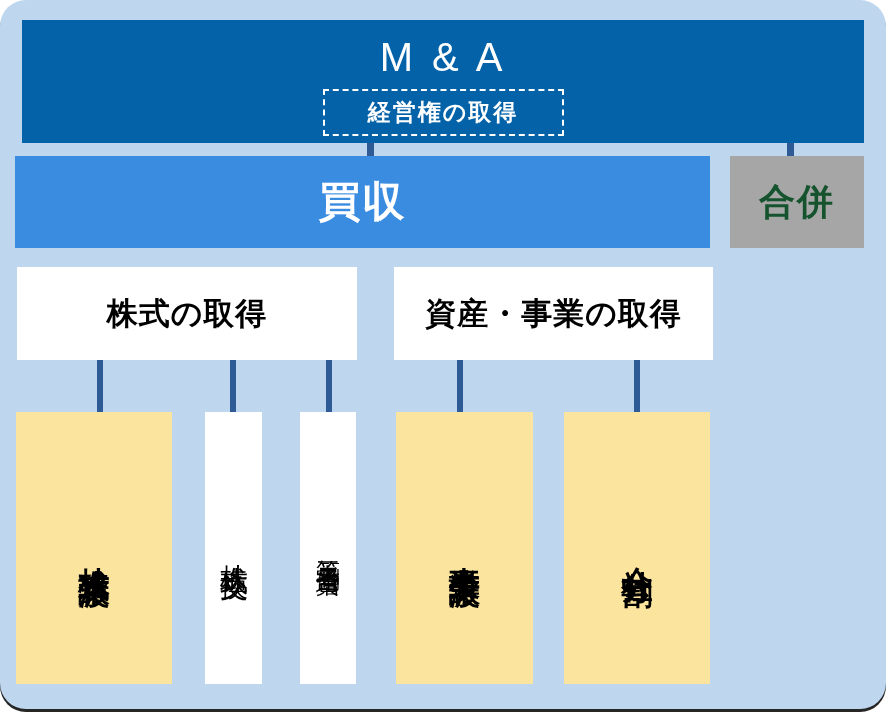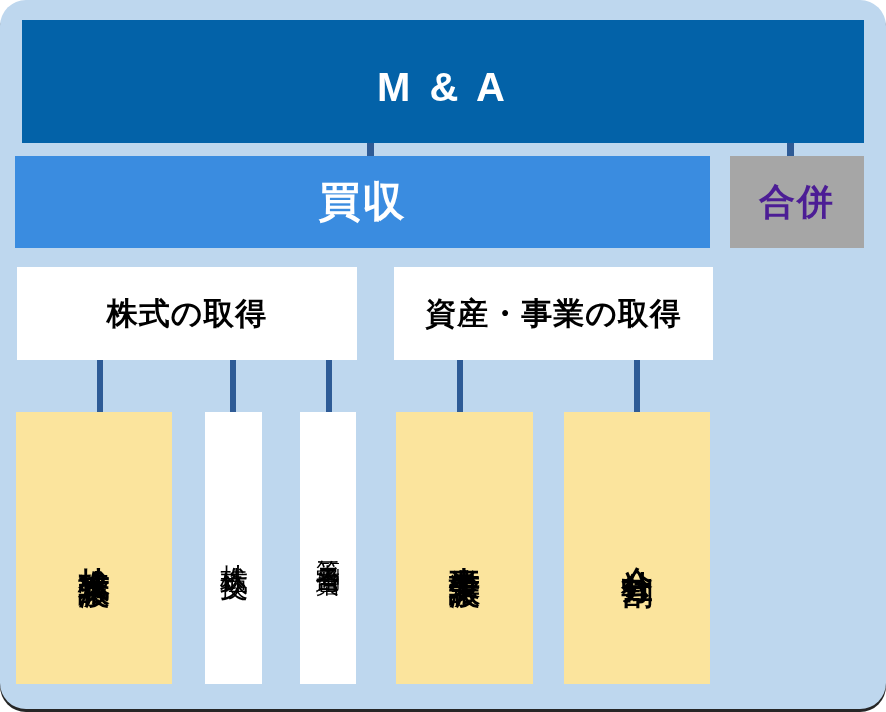--- a/index.html
+++ b/index.html
@@ -7,40 +7,40 @@
   .stage{position:relative;width:886px;height:712px;background:#ffffff;overflow:hidden;}
   .canvas{
     position:absolute;left:0;top:0;width:886px;height:709px;
     background:#bed7ee;border-radius:26px;
     box-shadow:0 3px 0 0 #262626;
   }
   .box{position:absolute;display:flex;align-items:center;justify-content:center;box-sizing:border-box;}
 
   
   .root-bar{left:22px;top:20px;width:842px;height:123px;background:#0362a8;flex-direction:column;}
-  .root-title{color:#ffffff;font-weight:700;font-size:40px;letter-spacing:4px;line-height:1;margin-top:10px;}
+  .root-title{color:#ffffff;font-weight:400;font-size:40px;letter-spacing:4px;line-height:1;margin-top:10px;}
   .root-sub{
     margin-top:12px;border:2px dashed #ffffff;
     width:241px;height:47px;display:flex;align-items:center;justify-content:center;
     color:#ffffff;font-weight:700;font-size:23px;letter-spacing:2px;box-sizing:border-box;
   }
 
   
   .conn{position:absolute;background:#2e5b96;}
   .conn-1{left:367px;top:143px;width:7px;height:14px;}
   .conn-2{left:787px;top:143px;width:7px;height:15px;}
   .conn-3{left:97px; top:360px;width:6px;height:52px;}
   .conn-4{left:230px;top:360px;width:6px;height:52px;}
   .conn-5{left:326px;top:360px;width:6px;height:52px;}
   .conn-6{left:457px;top:360px;width:6px;height:52px;}
   .conn-7{left:634px;top:360px;width:6px;height:52px;}
 
   
   .acquisition-bar{left:15px;top:156px;width:695px;height:92px;background:#3a8ce0;color:#ffffff;font-weight:700;font-size:42px;letter-spacing:2px;}
-  .merger-box{left:730px;top:156px;width:134px;height:92px;background:#a6a6a6;color:#4c1d95;font-weight:700;font-size:36px;letter-spacing:2px;}
+  .merger-box{left:730px;top:156px;width:134px;height:92px;background:#a6a6a6;color:#14532d;font-weight:700;font-size:36px;letter-spacing:2px;}
 
   
   .hdr{background:#ffffff;color:#000000;font-weight:700;font-size:31px;letter-spacing:1px;}
   .hdr-shares{left:17px;top:267px;width:340px;height:93px;}
   .hdr-assets{left:394px;top:267px;width:319px;height:93px;}
 
   
   .leaf{top:412px;height:272px;color:#000000;}
   .leaf span{
     writing-mode:vertical-rl;text-orientation:upright;
@@ -55,20 +55,23 @@
   .leaf-5{left:564px;width:146px;} .leaf-5 span{font-weight:700;font-size:31px;}
 </style>
 </head>
 <body>
 
 <div class="stage">
   <div class="canvas">
 
     <div class="box root-bar">
       <div class="root-title">M &amp; A</div>
+      <div class="root-sub">
+        <span>経営権の取得</span>
+      </div>
     </div>
 
     <div class="conn conn-1"></div>
     <div class="conn conn-2"></div>
 
     <div class="box acquisition-bar">
       <span>買収</span>
     </div>
     <div class="box merger-box">
       <span>合併</span>

